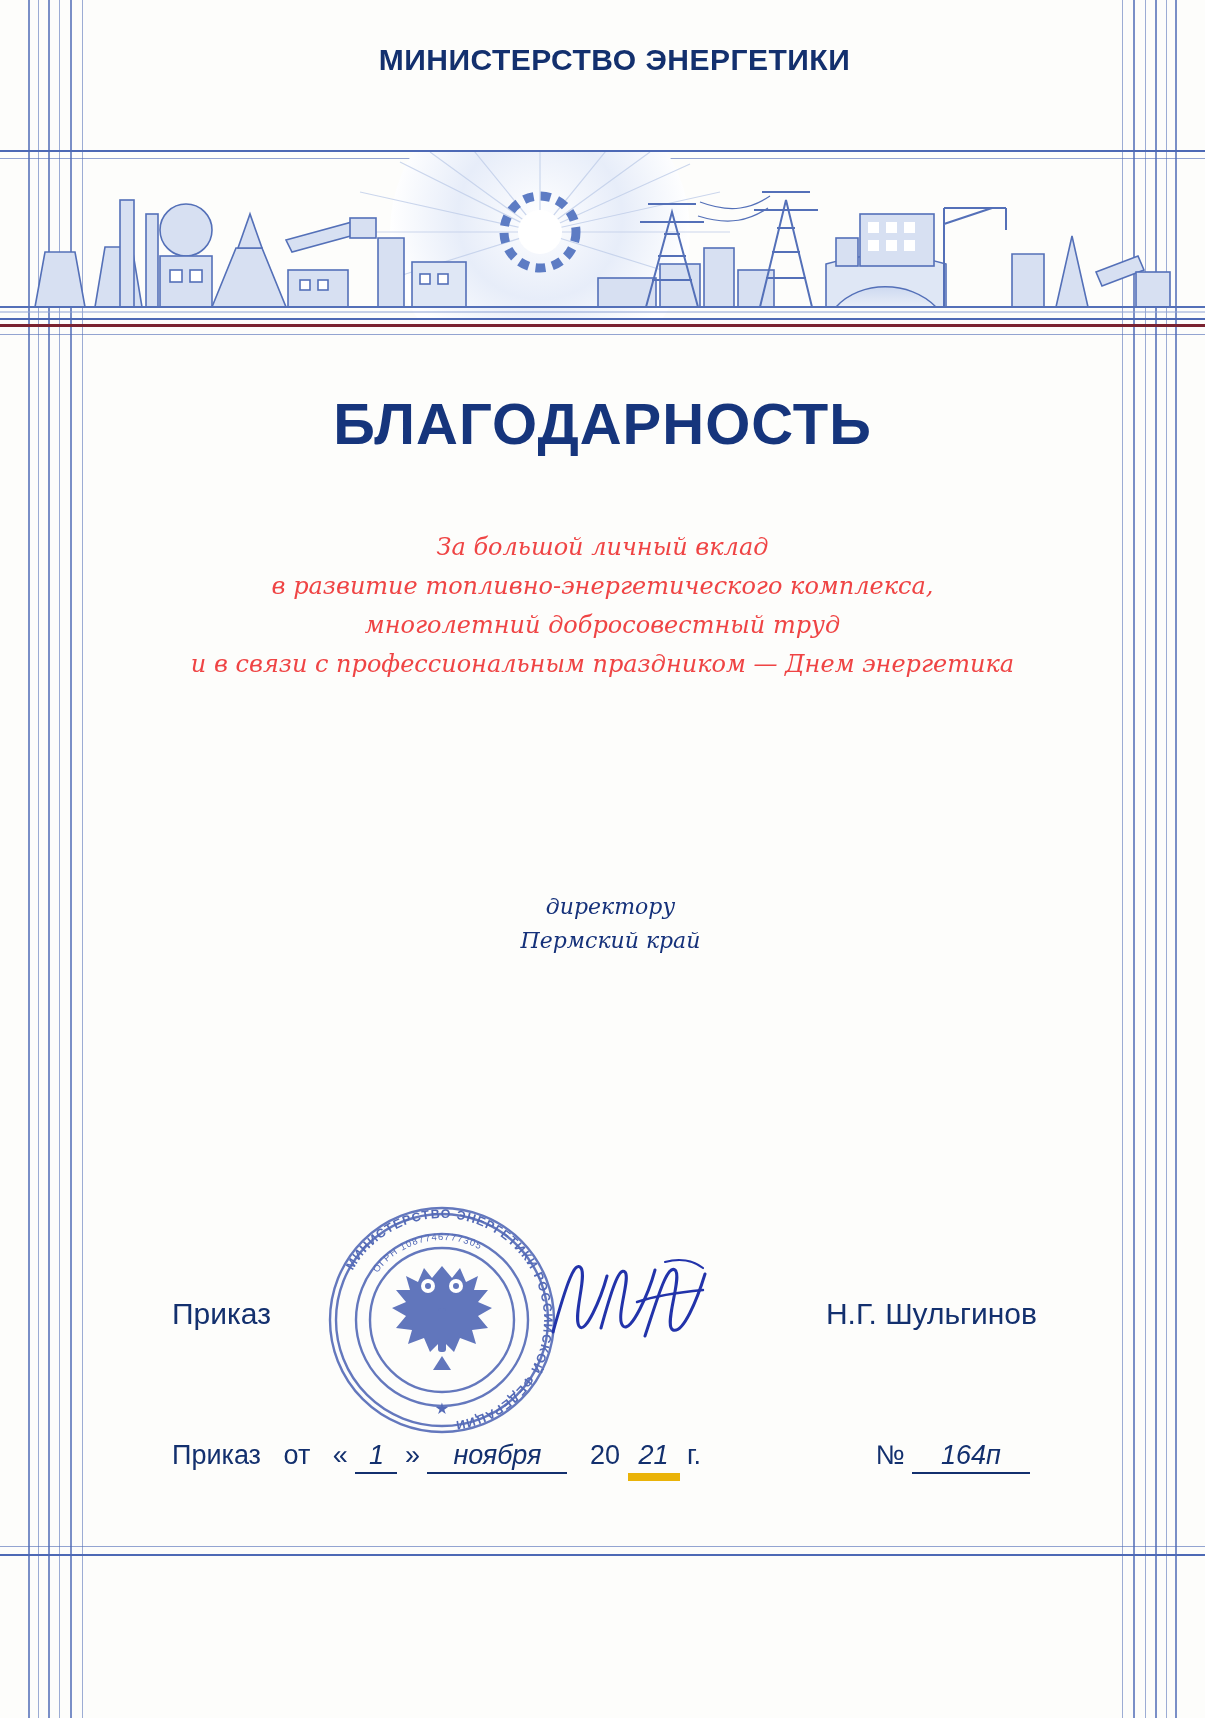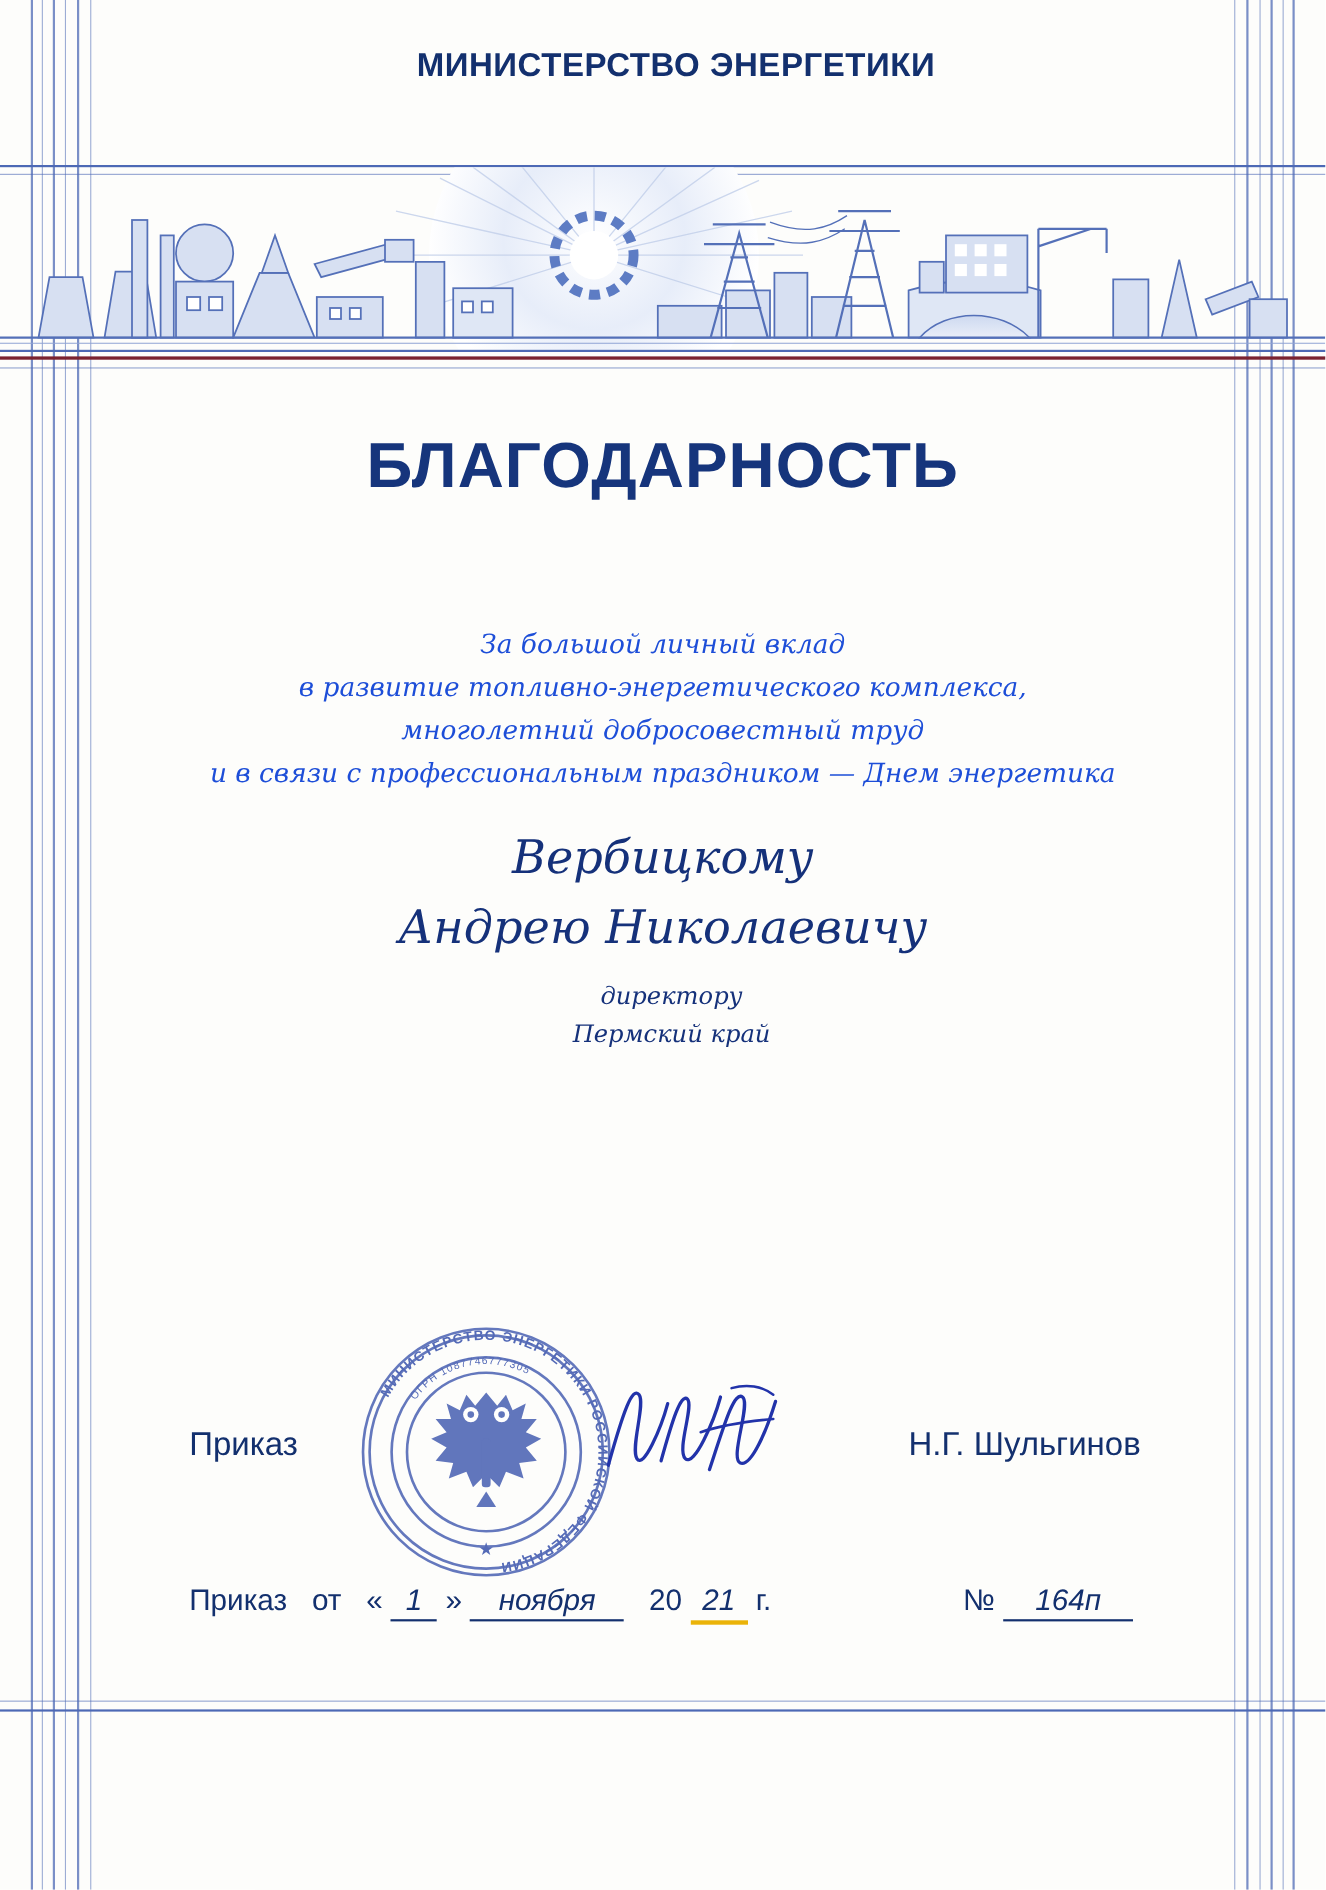--- a/index.html
+++ b/index.html
@@ -87,29 +87,29 @@
     right: 0;
     text-align: center;
     font-size: 58px;
     font-weight: bold;
     letter-spacing: 1px;
     color: #16357c;
   }
 
   .reason {
     position: absolute;
-    top: 567px;
+    top: 528px;
     left: 120px;
     right: 120px;
     text-align: center;
     font-family: "DejaVu Serif", serif;
     font-style: italic;
     font-size: 24px;
     line-height: 1.62;
-    color: #1d4ed8;
+    color: #ef4444;
   }
 
   .recipient {
     position: absolute;
     top: 748px;
     left: 120px;
     right: 120px;
     text-align: center;
     font-family: "DejaVu Serif", serif;
     font-style: italic;
@@ -201,21 +201,21 @@
     text-align: center;
     font-style: italic;
     padding: 0 4px 1px 4px;
   }
   .blank.day   { min-width: 34px; }
   .blank.month { min-width: 132px; }
   .blank.year  { min-width: 40px; border-bottom: none; }
   .blank.num   { min-width: 110px; }
   .yearwrap {
     display: inline-block;
-    border-bottom: 4px solid #eab308;
+    border-bottom: 8px solid #eab308;
     padding: 0 2px 1px 2px;
   }
 </style>
 </head>
 <body>
 
 <div class="certificate">
 
   <div class="vrules left">
     <span style="left:0px;"></span>
@@ -361,24 +361,20 @@
 
   <div class="title">БЛАГОДАРНОСТЬ</div>
 
   <div class="reason">
     <div>За большой личный вклад</div>
     <div>в развитие топливно-энергетического комплекса,</div>
     <div>многолетний добросовестный труд</div>
     <div>и в связи с профессиональным праздником — Днем энергетика</div>
   </div>
 
-  <div class="recipient">
-    <div>Вербицкому</div>
-    <div class="ln2">Андрею Николаевичу</div>
-  </div>
 
   <div class="position">
     <div>директору</div>
     <div>Пермский край</div>
   </div>
 
   <div class="sign-row">
 
     <div class="sign-title">Приказ</div>
 

